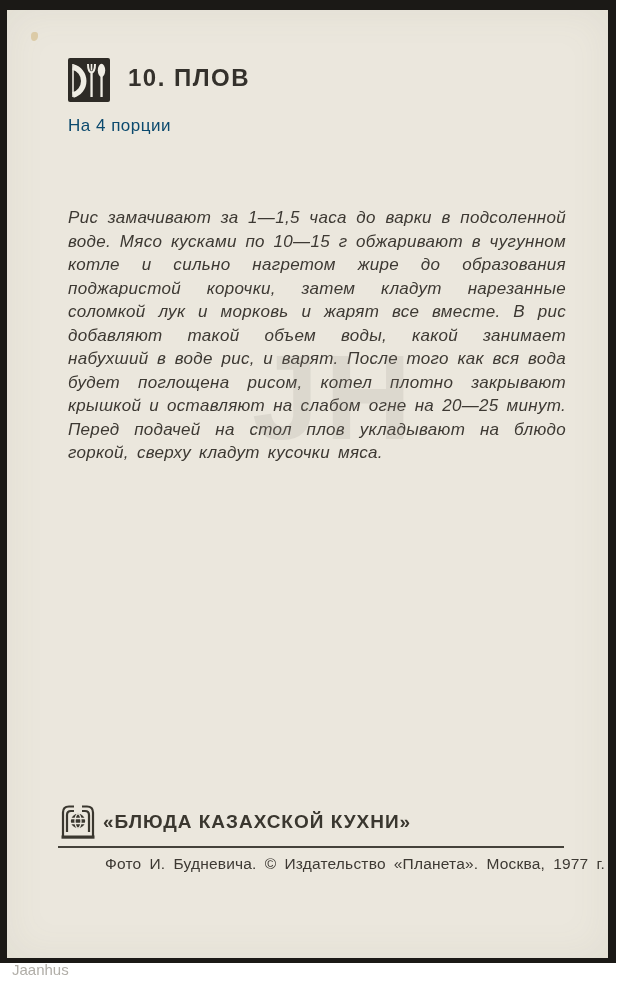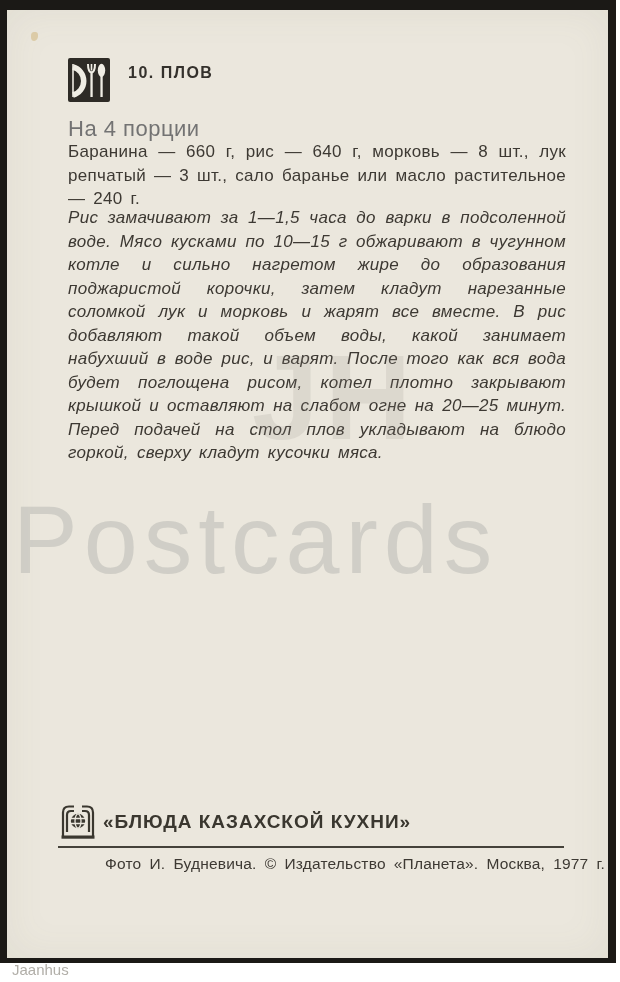--- a/index.html
+++ b/index.html
@@ -35,32 +35,32 @@
   }
   
   .dining-icon {
     position: absolute;
     left: 61px; top: 48px;
     width: 42px; height: 44px;
   }
   .recipe-title {
     position: absolute;
     left: 121px; top: 54px;
-    font-size: 16px;
+    font-size: 24px;
     font-weight: bold;
     letter-spacing: 1.5px;
     color: #34312c;
   }
   
   .servings {
     position: absolute;
     left: 61px; top: 106px;
-    font-size: 22px;
+    font-size: 17px;
     letter-spacing: 0.5px;
-    color: #737373;
+    color: #0c4a6e;
   }
   .paragraph {
     position: absolute;
     left: 61px;
     width: 498px;
     font-size: 17px;
     line-height: 23.5px;
     letter-spacing: 0.3px;
     word-spacing: 3px;
     text-align: justify;
@@ -175,27 +175,25 @@
         <rect x="22.4" y="13.5" width="2.3" height="25.5" fill="#f0ede4"></rect>
         <ellipse cx="33.5" cy="12.3" rx="3.7" ry="6.6" fill="#f0ede4"></ellipse>
         <rect x="32.4" y="17" width="2.3" height="22" fill="#f0ede4"></rect>
       </svg>
     </span>
 
     <div class="recipe-title">10. ПЛОВ</div>
 
     <div class="servings">На 4 порции</div>
 
-    <div class="paragraph ingredients">Баранина — 660 г, рис — 640 г, морковь — 8 шт., лук репчатый — 3 шт., сало баранье или масло растительное — 240 г.</div>
 
     <div class="paragraph instructions">Рис замачивают за 1—1,5 часа до варки в подсоленной воде. Мясо кусками по 10—15 г обжаривают в чугунном котле и сильно нагретом жире до образования поджаристой корочки, затем кладут нарезанные соломкой лук и морковь и жарят все вместе. В рис добавляют такой объем воды, какой занимает набухший в воде рис, и варят. После того как вся вода будет поглощена рисом, котел плотно закрывают крышкой и оставляют на слабом огне на 20—25 минут. Перед подачей на стол плов укладывают на блюдо горкой, сверху кладут кусочки мяса.</div>
 
     <div class="wm-monogram">JH</div>
 
-    <div class="wm-postcards">Postcards</div>
 
     <div class="series-row">
       <span class="planeta-icon">
         <svg viewBox="0 0 40 40" width="40" height="40" aria-hidden="true">
           <g fill="none" stroke="#3a372f" stroke-width="2.2">
             <path d="M16 4.5 h-5 q-6 0 -6 6 v23.5"></path>
             <path d="M24 4.5 h5 q6 0 6 6 v23.5"></path>
             <path d="M16 9 h-3 q-4 0 -4 4 v17"></path>
             <path d="M24 9 h3 q4 0 4 4 v17"></path>
           </g>

